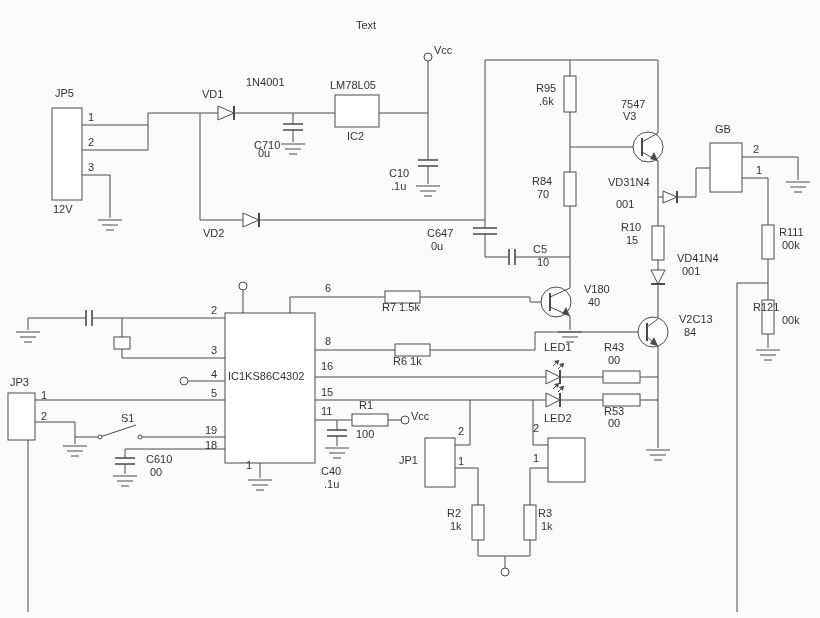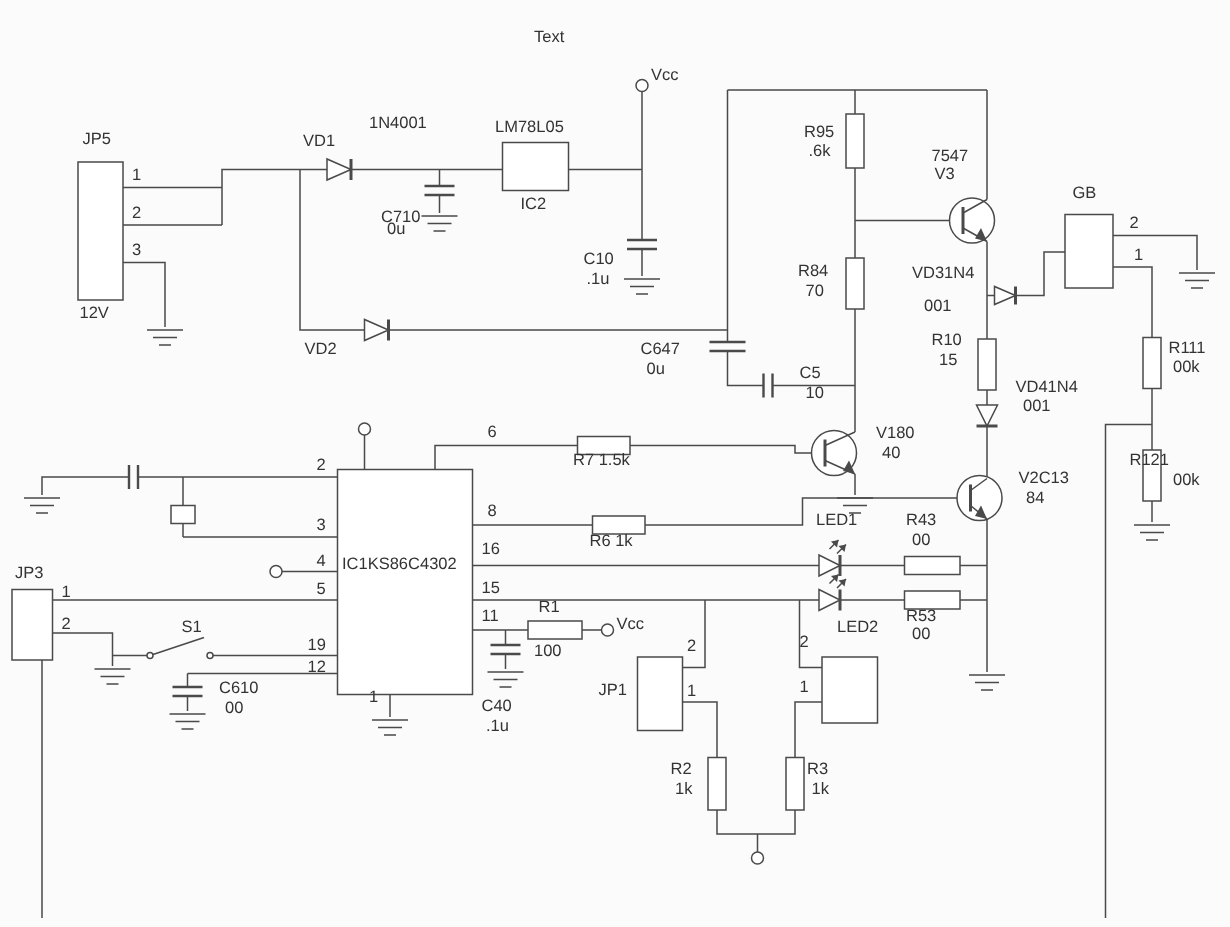--- a/index.html
+++ b/index.html
@@ -248,28 +248,28 @@
   <div class="t" style="left:325px;top:336px">8</div>
   <div class="t" style="left:393px;top:356px">R6 1k</div>
   <div class="t" style="left:321px;top:361px">16</div>
   <div class="t" style="left:228px;top:371px">IC1KS86C4302</div>
   <div class="t" style="left:211px;top:369px">4</div>
   <div class="t" style="left:321px;top:387px">15</div>
   <div class="t" style="left:211px;top:388px">5</div>
   <div class="t" style="left:321px;top:406px">11</div>
   <div class="t" style="left:359px;top:400px">R1</div>
   <div class="t" style="left:205px;top:425px">19</div>
-  <div class="t" style="left:205px;top:440px">12</div>
+  <div class="t" style="left:205px;top:440px">18</div>
   <div class="t" style="left:356px;top:429px">100</div>
   <div class="t" style="left:411px;top:411px">Vcc</div>
   <div class="t" style="left:246px;top:460px">1</div>
   <div class="t" style="left:544px;top:342px">LED1</div>
   <div class="t" style="left:604px;top:342px">R43</div>
   <div class="t" style="left:608px;top:355px">00</div>
-  <div class="t" style="left:558px;top:413px">LED2</div>
+  <div class="t" style="left:544px;top:413px">LED2</div>
   <div class="t" style="left:604px;top:406px">R53</div>
   <div class="t" style="left:608px;top:418px">00</div>
   <div class="t" style="left:10px;top:377px">JP3</div>
   <div class="t" style="left:41px;top:390px">1</div>
   <div class="t" style="left:41px;top:411px">2</div>
   <div class="t" style="left:121px;top:413px">S1</div>
   <div class="t" style="left:146px;top:454px">C610</div>
   <div class="t" style="left:150px;top:467px">00</div>
   <div class="t" style="left:321px;top:466px">C40</div>
   <div class="t" style="left:324px;top:479px">.1u</div>

